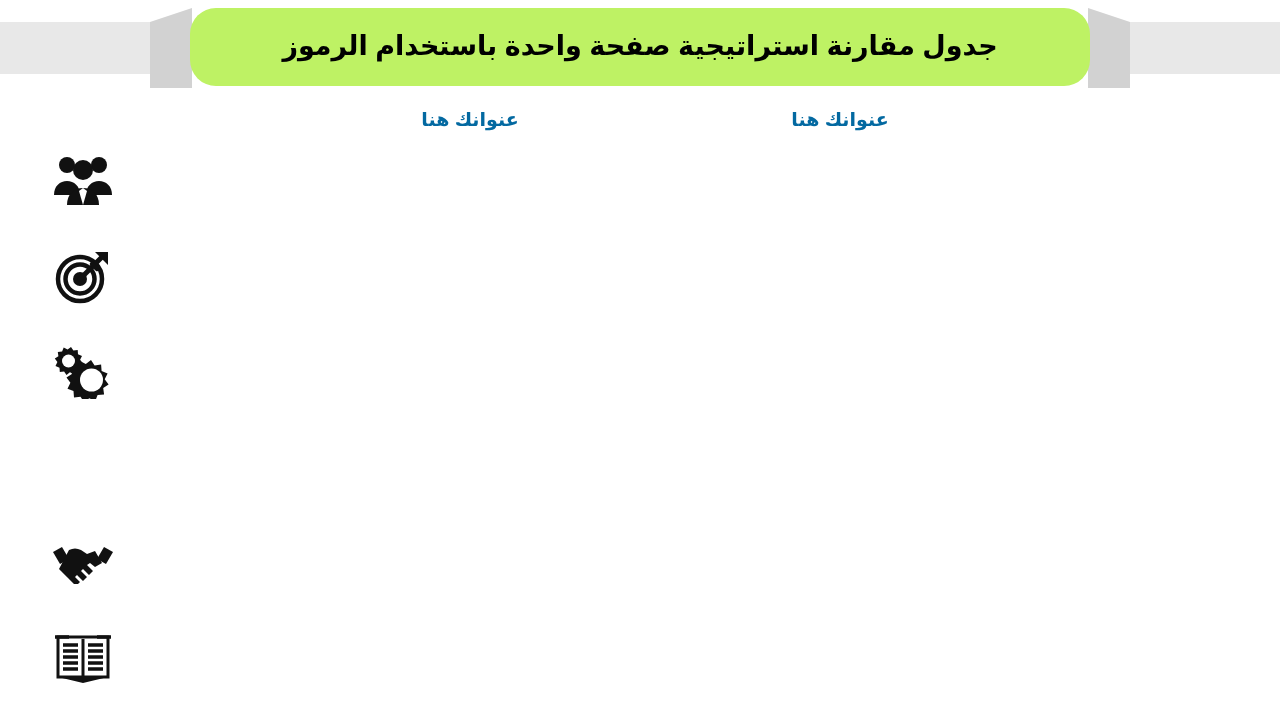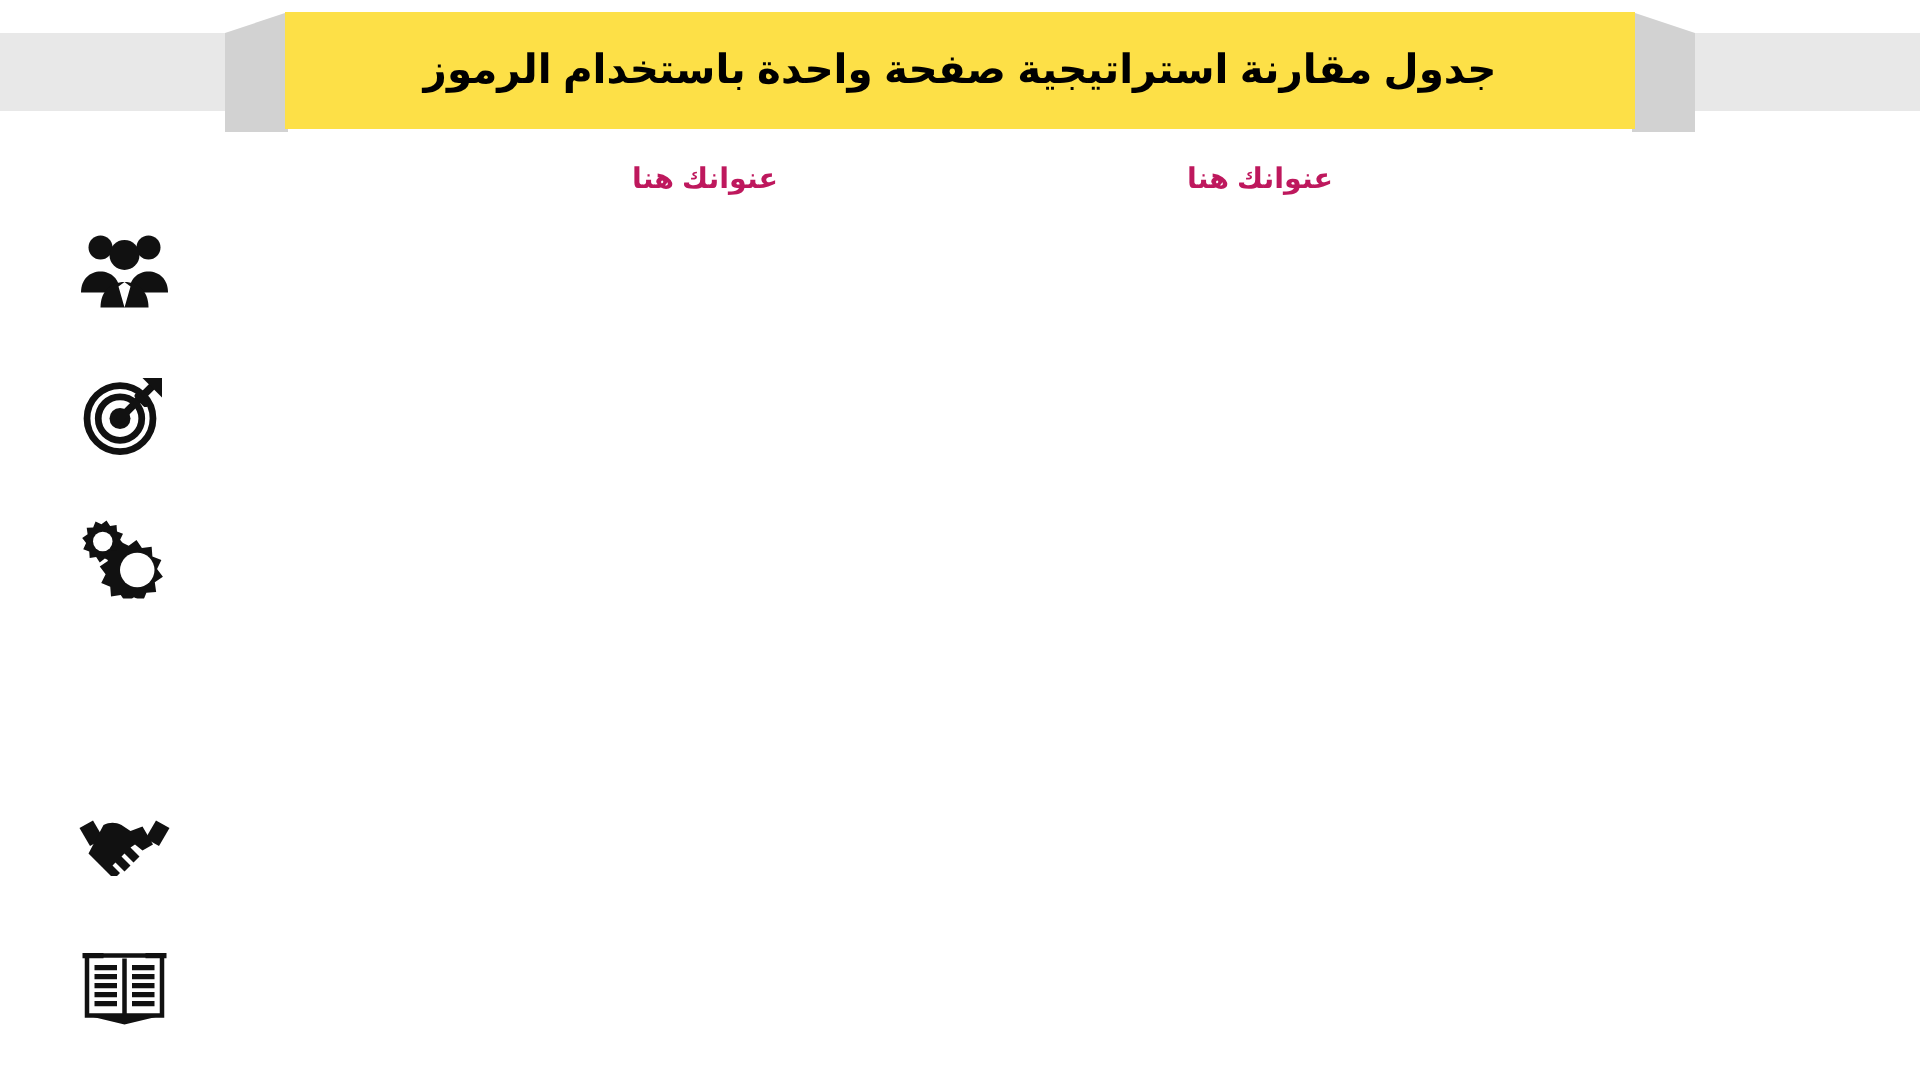--- a/index.html
+++ b/index.html
@@ -46,43 +46,44 @@
     right: 150px;
     clip-path: polygon(0 0, 100% 14px, 100% 84px, 0 100%);
   }
 
   #ribbon-main {
     position: absolute;
     left: 190px;
     top: 8px;
     width: 900px;
     height: 78px;
-    background: #fde047;
+    background: #bef264;
     display: flex;
     align-items: center;
     justify-content: center;
+    border-radius: 26px;
   }
   #title-text {
     font-size: 27px;
     font-weight: bold;
     color: #000000;
     text-align: center;
     line-height: 1.25;
     direction: rtl;
     padding: 0 10px;
   }
 
   
   .col-header {
     position: absolute;
     top: 104px;
     height: 32px;
     font-size: 19px;
     font-weight: bold;
-    color: #be185d;
+    color: #0369a1;
     text-align: center;
     direction: rtl;
     line-height: 32px;
   }
   #col-header-right { left: 700px;  width: 280px; }
   #col-header-left  { left: 330px;  width: 280px; }
 
   
   #rows-area {
     position: absolute;

